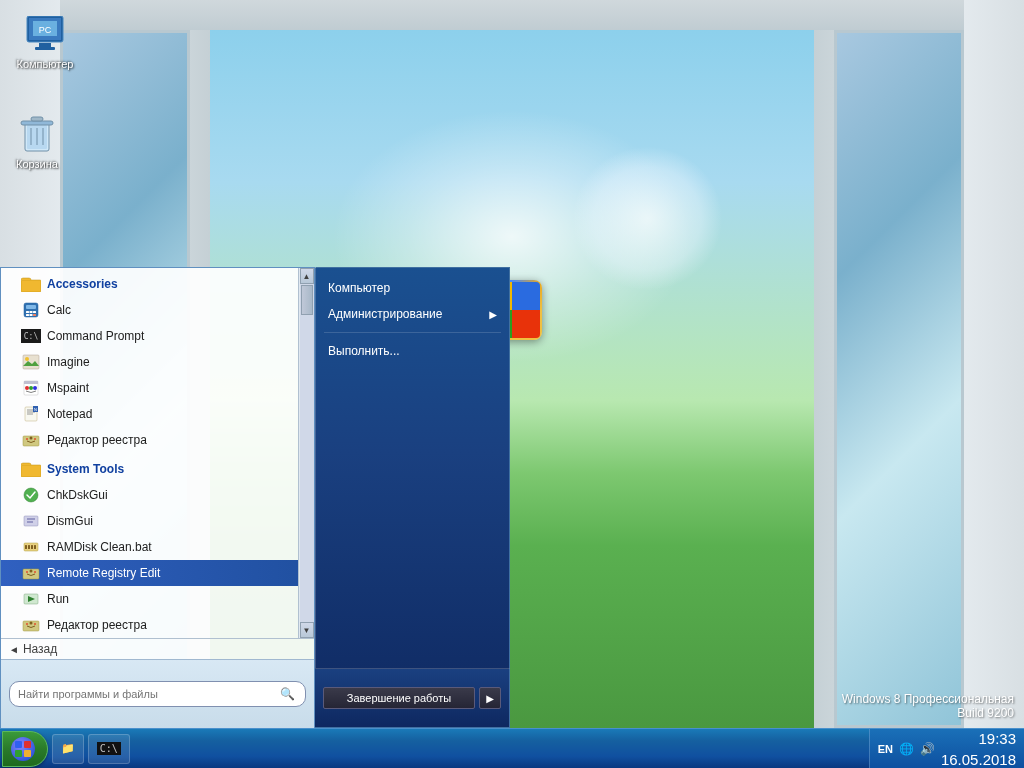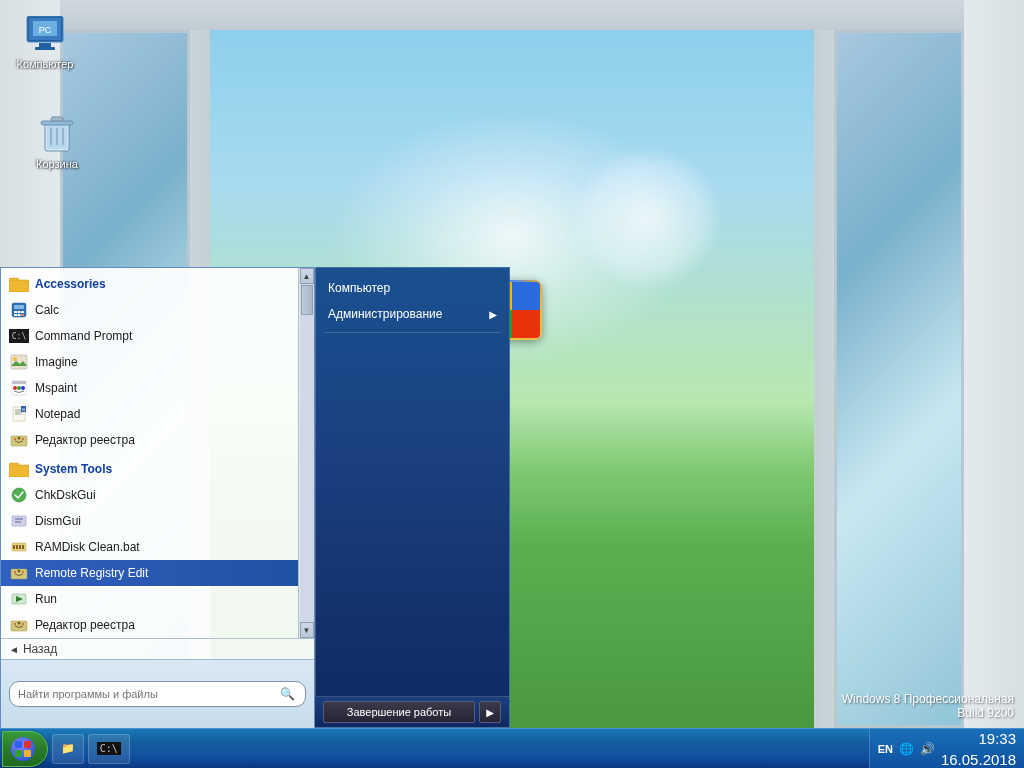--- a/index.html
+++ b/index.html
@@ -135,21 +135,21 @@
     }
     .desktop-icon .icon-label {
       font-size: 11px;
       color: white;
       text-align: center;
       text-shadow: 1px 1px 2px rgba(0,0,0,0.8), -1px -1px 2px rgba(0,0,0,0.5);
     }
 
     
     .computer-icon { top: 10px; left: 10px; }
-    .trash-icon { top: 110px; left: 22px; }
+    .trash-icon { top: 110px; left: 2px; }
 
     
     #taskbar {
       position: absolute;
       bottom: 0; left: 0; right: 0;
       height: 40px;
       background: linear-gradient(180deg, #1a7ab8 0%, #1560a0 30%, #1050a0 70%, #0a3880 100%);
       display: flex;
       align-items: center;
       z-index: 100;
@@ -272,21 +272,21 @@
     .scroll-thumb {
       width: 12px; height: 30px;
       background: linear-gradient(90deg, #c0c8d8, #a8b8c8);
       border: 1px solid #90a0b0;
       margin: 1px auto;
     }
 
     .menu-item {
       display: flex;
       align-items: center;
-      padding: 3px 20px 3px 8px;
+      padding: 3px 20px 3px 20px;
       cursor: pointer;
       font-size: 12px;
       color: #202020;
       gap: 6px;
     }
     .menu-item.category {
       font-weight: bold;
       color: #1040a0;
       padding-top: 6px;
       cursor: default;
@@ -368,21 +368,21 @@
     
     .shutdown-bar {
       position: absolute;
       bottom: 40px;
       left: 315px;
       width: 195px;
       background: linear-gradient(180deg, #1a4080 0%, #0e2860 100%);
       border: 1px solid #4070a0;
       border-top: 1px solid rgba(255,255,255,0.2);
       border-left: none;
-      padding: 4px 8px;
+      padding: 18px 8px;
       display: flex; align-items: center; gap: 4px;
       z-index: 201;
     }
     .shutdown-btn {
       flex: 1;
       background: linear-gradient(180deg, #3a3a4a 0%, #252535 100%);
       border: 1px solid #5a5a7a;
       color: white;
       font-size: 11px;
       padding: 4px 8px;
@@ -674,20 +674,23 @@
 
     <div class="start-menu-right">
       <div class="right-menu-item">
         <span>Компьютер</span>
       </div>
       <div class="right-menu-item">
         <span>Администрирование</span>
         <span class="arrow">▶</span>
       </div>
       <div class="right-menu-separator"></div>
+      <div class="right-menu-item">
+        <span>Выполнить...</span>
+      </div>
     </div>
   </div>
 
   <div class="shutdown-bar">
     <button class="shutdown-btn">Завершение работы</button>
     <div class="shutdown-arrow-btn">▶</div>
   </div>
 
   <div id="taskbar">
 

